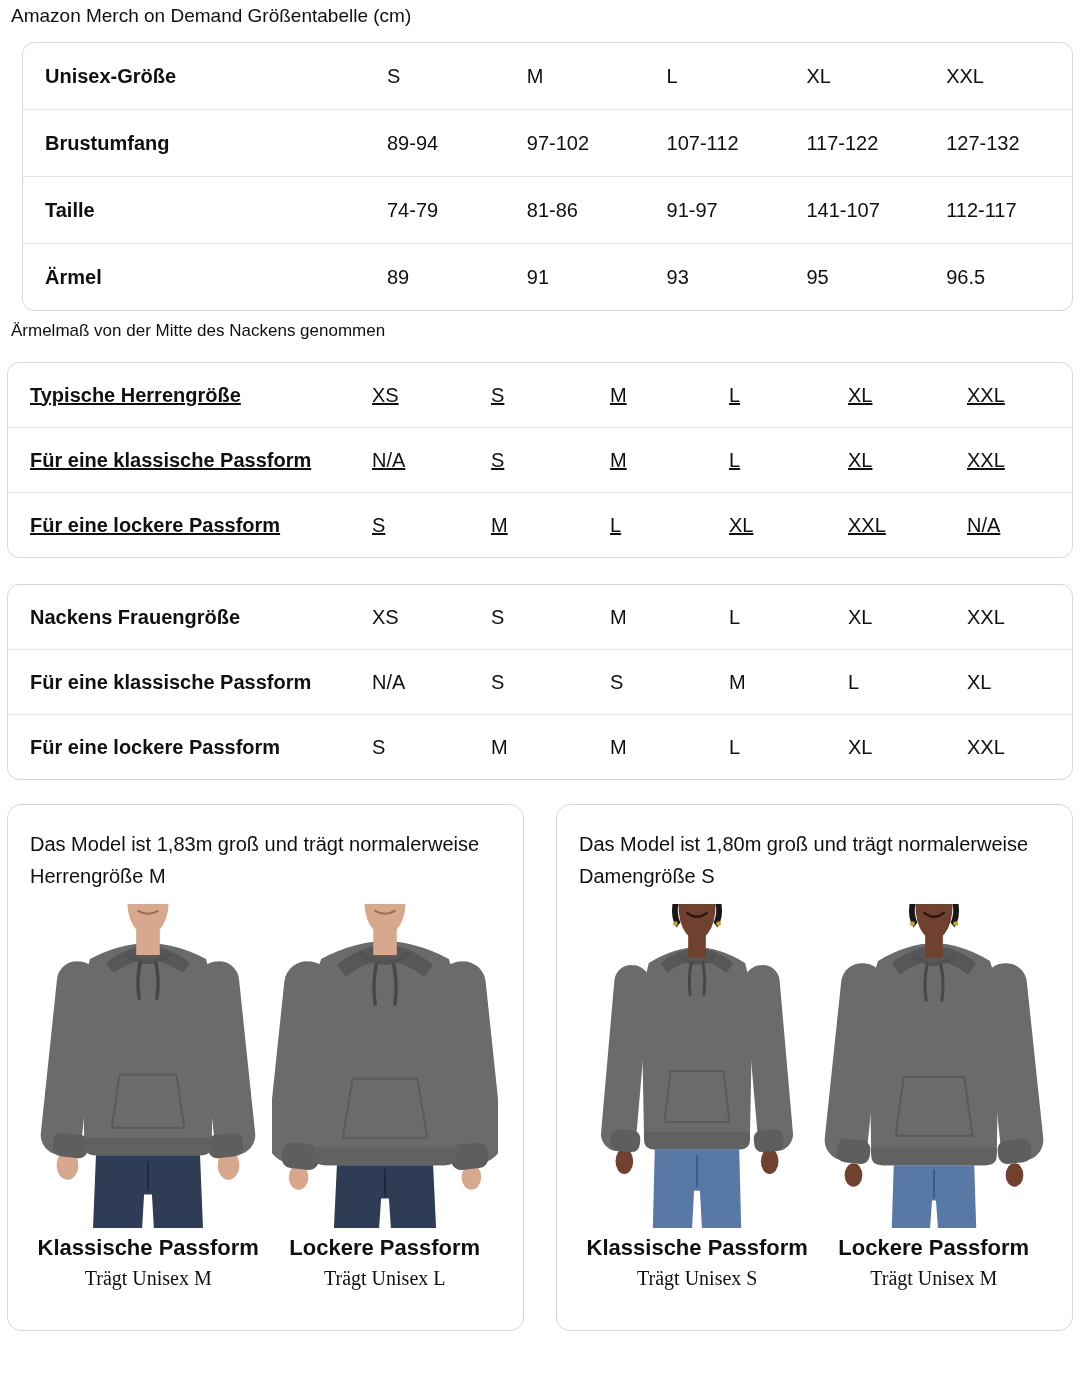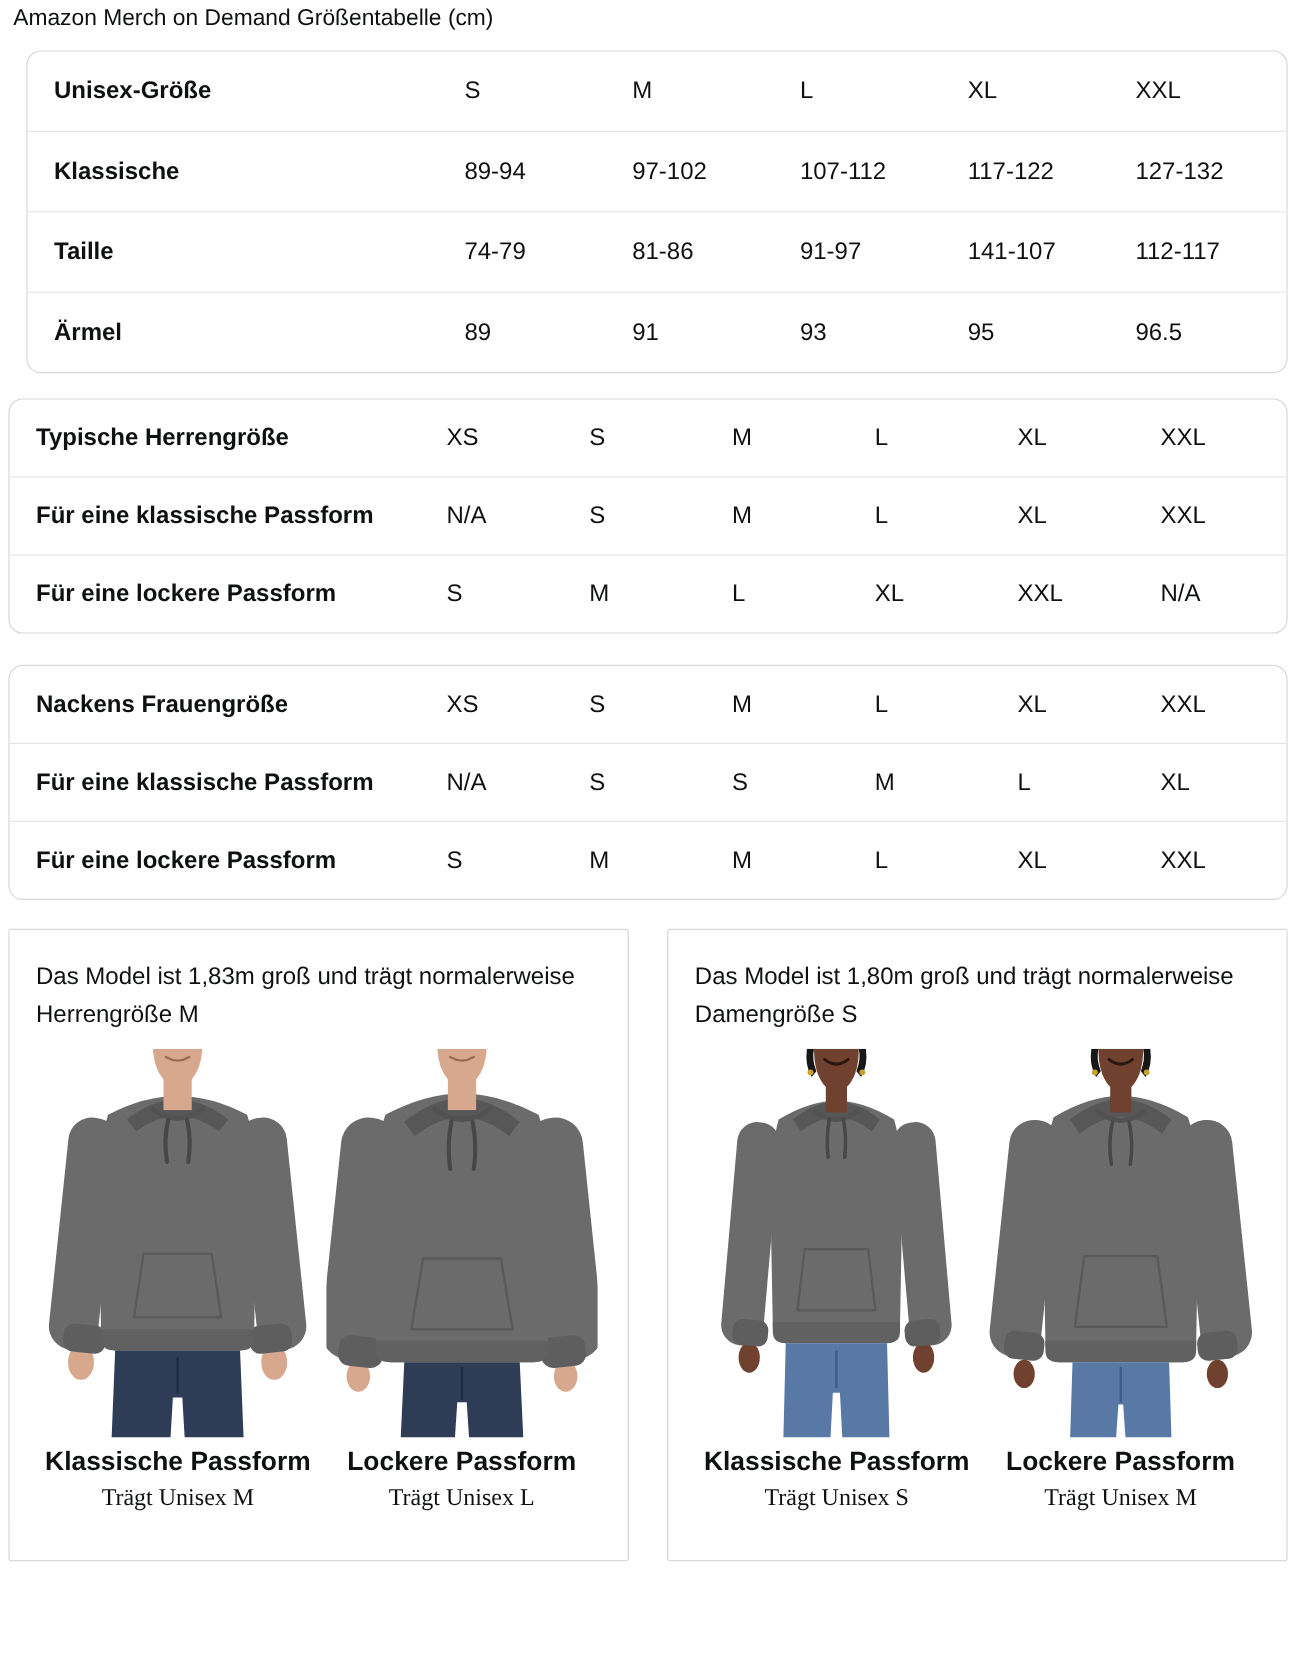--- a/index.html
+++ b/index.html
@@ -35,29 +35,29 @@
     align-items:center;
     height:66px;
   }
   .trow + .trow{border-top:1px solid var(--row-divider);}
   .tbl-fit .trow{grid-template-columns:350px repeat(6,1fr);height:64px;}
   .cell{font-size:20px;white-space:nowrap;}
   .cell.label{font-weight:bold;padding-left:22px;}
   .cell.val{padding-left:14px;}
   .note{font-size:17px;margin:10px 0 0 4px;color:var(--text);}
   .section-heading{font-size:19px;margin:36px 0 0 4px;}
-  .tbl-men{margin-top:21px;}
+  .tbl-men{margin-top:21px;text-decoration:underline;}
   .tbl-women{margin-top:26px;}
   .cards{display:flex;gap:32px;margin-top:24px;}
   .card{
     flex:1;
     box-sizing:border-box;
     height:527px;
     border:1px solid var(--table-border);
-    border-radius:2px;
+    border-radius:14px;
     padding:23px 20px 0 22px;
     background:#fff;
   }
   .card-desc{font-size:20px;line-height:32px;max-width:462px;}
   .figures{display:flex;margin-top:12px;}
   .figures figure{flex:1;margin:0;text-align:center;}
   .model-svg{width:226px;height:324px;display:block;margin:0 auto;}
   .cap-title{font-weight:bold;font-size:22px;margin-top:8px;line-height:24px;}
   .cap-sub{font-size:20px;margin-top:7px;line-height:23px;font-family:Liberation Serif, serif;}
 </style>
@@ -71,21 +71,21 @@
   <div class="tbl tbl-sizes">
     <div class="trow">
       <div class="cell label">Unisex-Größe</div>
       <div class="cell val">S</div>
       <div class="cell val">M</div>
       <div class="cell val">L</div>
       <div class="cell val">XL</div>
       <div class="cell val">XXL</div>
     </div>
     <div class="trow">
-      <div class="cell label">Klassische</div>
+      <div class="cell label">Brustumfang</div>
       <div class="cell val">89-94</div>
       <div class="cell val">97-102</div>
       <div class="cell val">107-112</div>
       <div class="cell val">117-122</div>
       <div class="cell val">127-132</div>
     </div>
     <div class="trow">
       <div class="cell label">Taille</div>
       <div class="cell val">74-79</div>
       <div class="cell val">81-86</div>
@@ -96,20 +96,21 @@
     <div class="trow">
       <div class="cell label">Ärmel</div>
       <div class="cell val">89</div>
       <div class="cell val">91</div>
       <div class="cell val">93</div>
       <div class="cell val">95</div>
       <div class="cell val">96.5</div>
     </div>
   </div>
 
+  <div class="note">Ärmelmaß von der Mitte des Nackens genommen</div>
 
 
   <div class="tbl tbl-fit tbl-men">
     <div class="trow">
       <div class="cell label">Typische Herrengröße</div>
       <div class="cell val">XS</div>
       <div class="cell val">S</div>
       <div class="cell val">M</div>
       <div class="cell val">L</div>
       <div class="cell val">XL</div>

